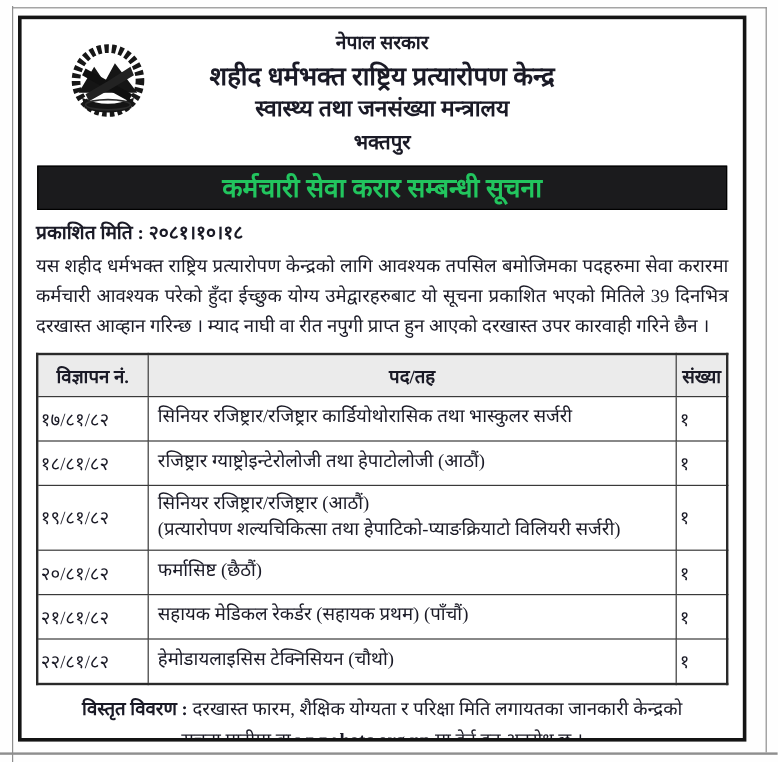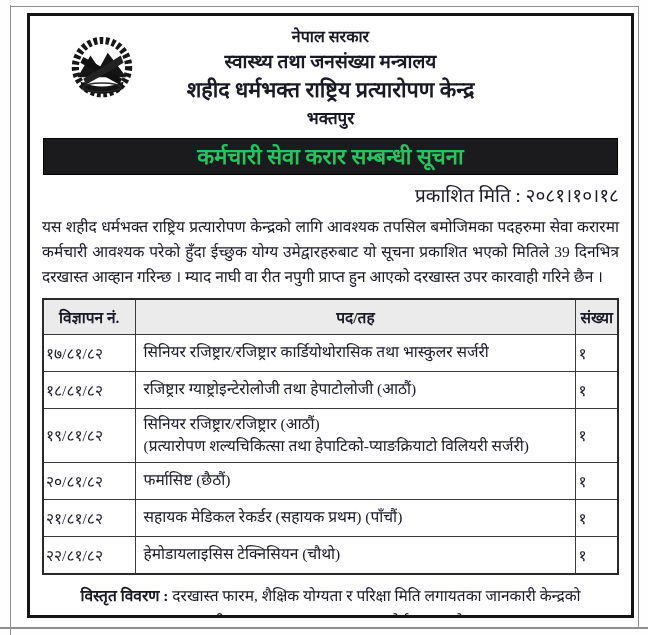--- a/index.html
+++ b/index.html
@@ -15,21 +15,21 @@
   
   .rule { position: absolute; background: #8e8e8e; }
   .rule-left   { left: 10px; top: 5px; width: 1px; height: 630px; }
   .rule-top    { left: 10px; top: 6px; width: 629px; height: 1px; }
   .rule-right  { left: 638px; top: 6px; width: 1px; height: 621px; }
   .rule-bottom { left: 0; top: 627px; width: 648px; height: 2px; }
 
   
   .notice-box {
     position: absolute;
-    left: 27px; top: 13px;
+    left: 15px; top: 13px;
     width: 607px; height: 605px;
     border: 3.5px solid #141414;
     background: #ffffff;
     padding: 10px 12px 6px 12px;
     overflow: hidden;
   }
 
   
   .emblem {
     position: absolute;
@@ -50,23 +50,23 @@
     color: #22c55e;
     text-align: center;
     font-weight: 700;
     font-size: 22px;
     line-height: 36px;
     height: 37px;
     border: 1px solid #000;
   }
 
   .published {
-    text-align: right;
-    font-weight: 400;
-    font-size: 19px;
+    text-align: left;
+    font-weight: 700;
+    font-size: 16px;
     margin-top: 7px;
   }
 
   .body-text {
     margin-top: 6px;
     font-size: 15.5px;
     line-height: 25px;
     text-align: justify;
     font-weight: 500;
   }
@@ -121,22 +121,22 @@
         <circle cx="50" cy="46" r="37" fill="none" stroke="#171717" stroke-width="10" stroke-dasharray="5 3.5"></circle>
         <path d="M16,60 L34,30 L46,48 L58,26 L84,60 Z" fill="#151515"></path>
         <path d="M24,32 Q50,46 78,62 L74,70 Q48,56 20,40 Z" fill="#101010"></path>
         <path d="M76,30 Q52,46 24,62 L28,70 Q54,56 80,40 Z" fill="#222222"></path>
         <path d="M20,66 Q50,80 80,66 L77,78 Q50,88 23,78 Z" fill="#141414"></path>
         <ellipse cx="50" cy="74" rx="26" ry="6" fill="none" stroke="#2a2a2a" stroke-width="2"></ellipse>
       </svg>
     </span>
 
     <div class="hdr hdr-gov">नेपाल सरकार</div>
+    <div class="hdr hdr-org">शहीद धर्मभक्त राष्ट्रिय प्रत्यारोपण केन्द्र</div>
     <div class="hdr hdr-ministry">स्वास्थ्य तथा जनसंख्या मन्त्रालय</div>
-    <div class="hdr hdr-org">शहीद धर्मभक्त राष्ट्रिय प्रत्यारोपण केन्द्र</div>
     <div class="hdr hdr-loc">भक्तपुर</div>
 
     <div class="banner">
       <span>कर्मचारी सेवा करार सम्बन्धी सूचना</span>
     </div>
 
     <div class="published"><span>प्रकाशित मिति : </span><span>२०८१।१०।१८</span></div>
 
     <p class="body-text">यस शहीद धर्मभक्त राष्ट्रिय प्रत्यारोपण केन्द्रको लागि आवश्यक तपसिल बमोजिमका पदहरुमा सेवा करारमा कर्मचारी आवश्यक परेको हुँदा ईच्छुक योग्य उमेद्वारहरुबाट यो सूचना प्रकाशित भएको मितिले 39 दिनभित्र दरखास्त आव्हान गरिन्छ । म्याद नाघी वा रीत नपुगी प्राप्त हुन आएको दरखास्त उपर कारवाही गरिने छैन ।</p>
 

